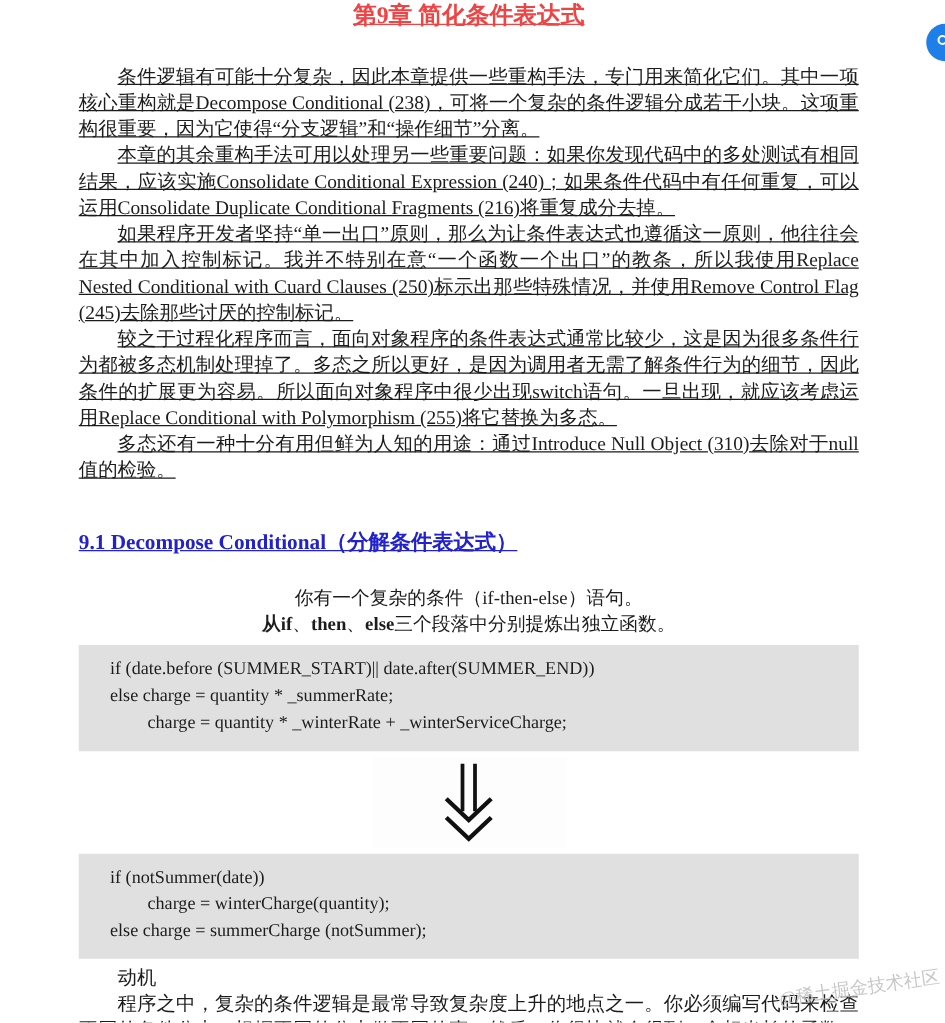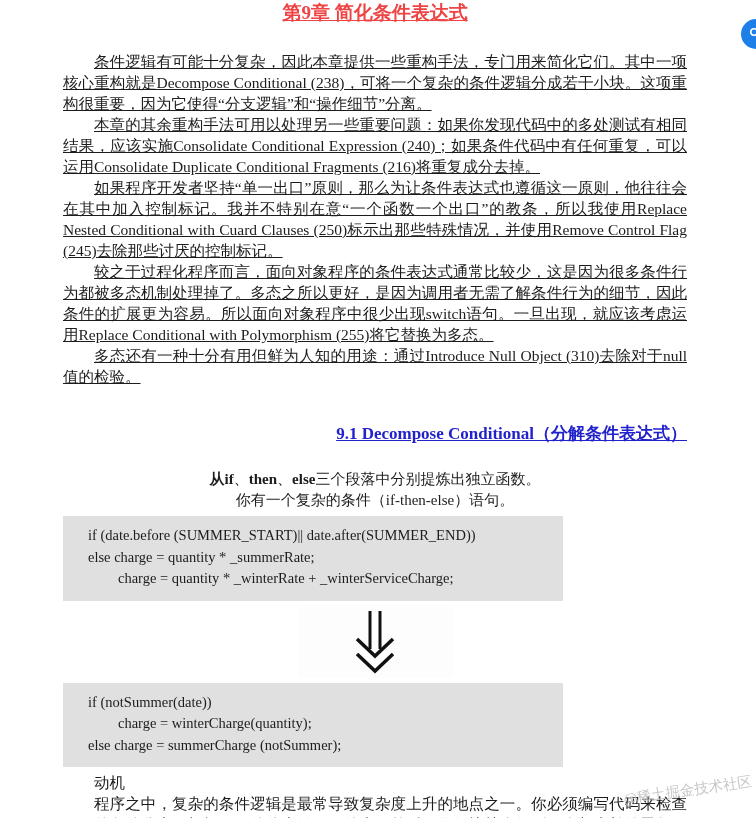--- a/index.html
+++ b/index.html
@@ -25,39 +25,39 @@
   .body-para {
     font-size:15.5px;
     line-height:21px;
     text-align:justify;
     text-indent:2em;
   }
   .intro-block { margin-top:27px;text-decoration:underline; }
 
   .section-heading {
     margin-top:36px;
-    text-align:right;
+    text-align:left;
     font-size:17px;
     font-weight:bold;
     color:#2222cc;
     line-height:22px;
   }
   .section-heading .u { text-decoration:underline; }
 
   .summary {
     margin-top:24px;
     text-align:center;
     font-size:15px;
     line-height:21px;
   }
   .summary .b { font-weight:bold; }
 
   .code-block {
     margin-top:5px;
-    width:500px;
+    width:624px;
     background:#e0e0e0;
     padding:9px 10px 11px 25px;
     font-size:14.5px;
     line-height:21.5px;
   }
   .code-line { white-space:pre; }
   .code-line.indent1 { padding-left:30px; }
 
   .arrow-wrap {
     width:155px;
@@ -120,22 +120,22 @@
     <p class="body-para">条件逻辑有可能十分复杂，因此本章提供一些重构手法，专门用来简化它们。其中一项核心重构就是Decompose Conditional (238)，可将一个复杂的条件逻辑分成若干小块。这项重构很重要，因为它使得“分支逻辑”和“操作细节”分离。</p>
     <p class="body-para">本章的其余重构手法可用以处理另一些重要问题：如果你发现代码中的多处测试有相同结果，应该实施Consolidate Conditional Expression (240)；如果条件代码中有任何重复，可以运用Consolidate Duplicate Conditional Fragments (216)将重复成分去掉。</p>
     <p class="body-para">如果程序开发者坚持“单一出口”原则，那么为让条件表达式也遵循这一原则，他往往会在其中加入控制标记。我并不特别在意“一个函数一个出口”的教条，所以我使用Replace Nested Conditional with Cuard Clauses (250)标示出那些特殊情况，并使用Remove Control Flag (245)去除那些讨厌的控制标记。</p>
     <p class="body-para">较之于过程化程序而言，面向对象程序的条件表达式通常比较少，这是因为很多条件行为都被多态机制处理掉了。多态之所以更好，是因为调用者无需了解条件行为的细节，因此条件的扩展更为容易。所以面向对象程序中很少出现switch语句。一旦出现，就应该考虑运用Replace Conditional with Polymorphism (255)将它替换为多态。</p>
     <p class="body-para">多态还有一种十分有用但鲜为人知的用途：通过Introduce Null Object (310)去除对于null值的检验。</p>
   </div>
 
   <h2 class="section-heading"><span class="u">9.1 Decompose Conditional（分解条件表达式）</span></h2>
 
   <div class="summary">
+    <div>你有一个复杂的条件（if-then-else）语句。</div>
     <div><span class="b">从</span><span class="b">if</span><span>、</span><span class="b">then</span><span>、</span><span class="b">else</span><span>三个段落中分别提炼出独立函数。</span></div>
-    <div>你有一个复杂的条件（if-then-else）语句。</div>
   </div>
 
   <div class="code-block">
     <div class="code-line">if (date.before (SUMMER_START)|| date.after(SUMMER_END))</div>
     <div class="code-line">else charge = quantity * _summerRate;</div>
     <div class="code-line indent1">charge = quantity * _winterRate + _winterServiceCharge;</div>
   </div>
 
   <div class="arrow-wrap">
     <svg width="52" height="66" viewBox="0 0 52 66">

